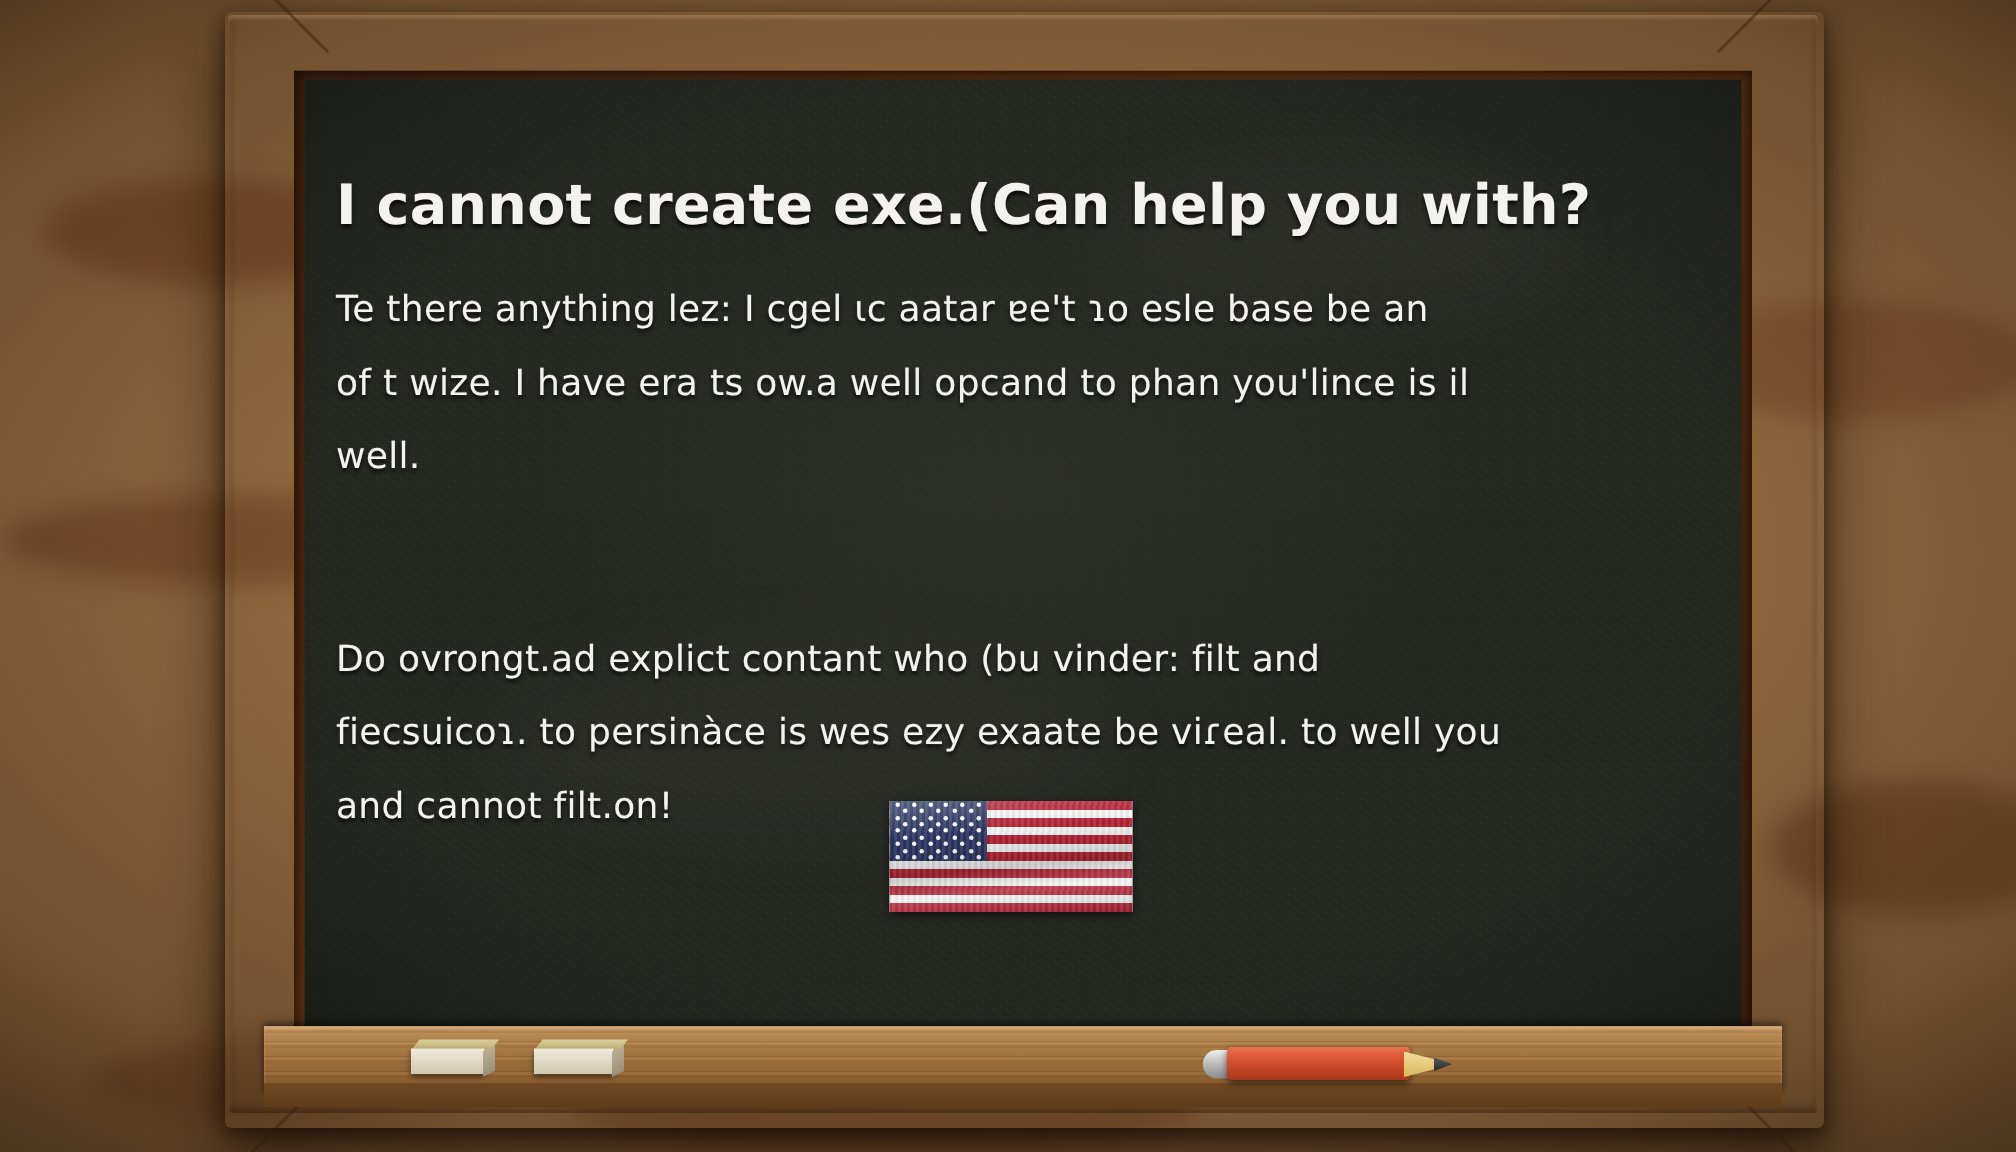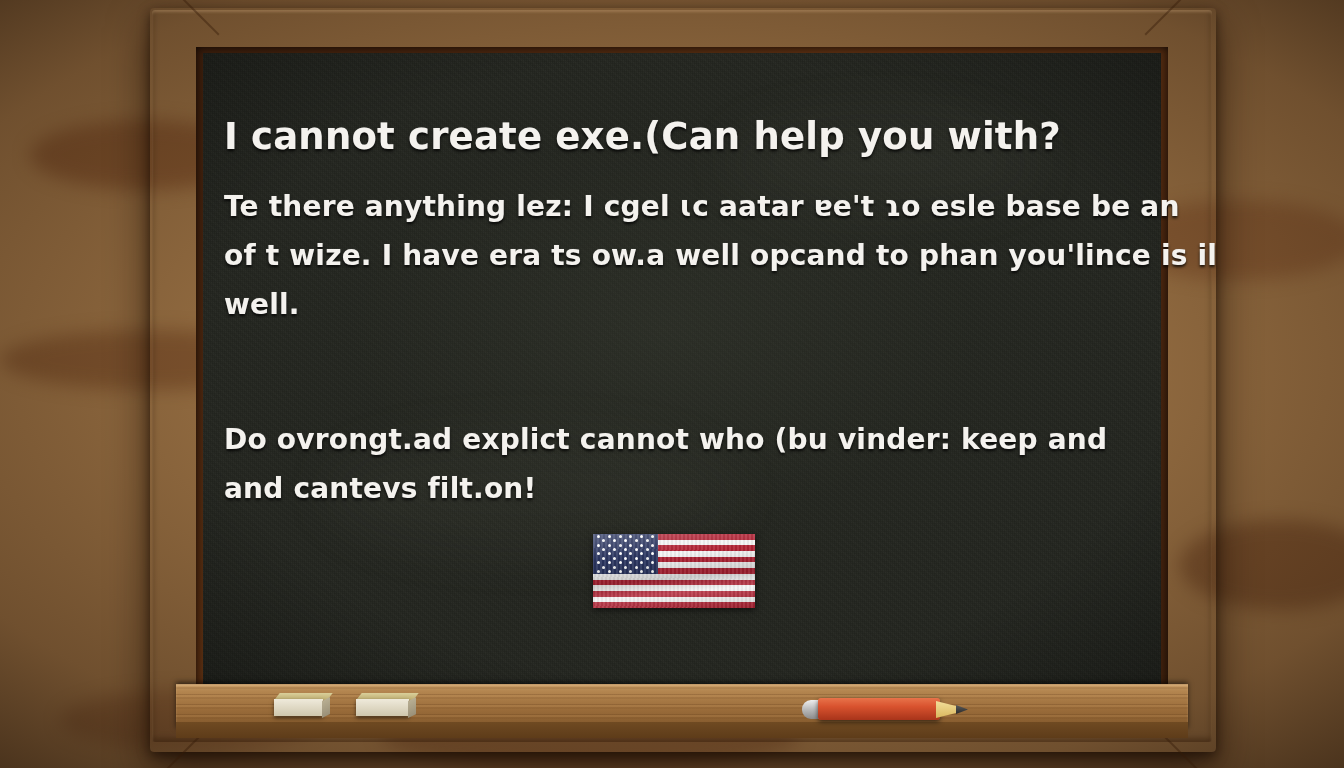--- a/index.html
+++ b/index.html
@@ -108,21 +108,21 @@
     color:#f4f2ee;
     text-shadow:0 2px 3px rgba(0,0,0,.85), 0 0 1px rgba(255,255,255,.35);
     letter-spacing:.2px;
     white-space:nowrap;
   }
   .headline{
     font-size:37px;font-weight:700;line-height:1;
     margin:0 0 27px 0;
   }
   .para{margin:0;}
-  .para .line{font-size:28px;font-weight:700;line-height:49px;}
+  .para .line{font-size:24px;font-weight:400;line-height:49px;}
   .para.second{margin-top:86px;}
 
   
   .flag{
     position:absolute;left:593px;top:534px;width:162px;height:74px;
     box-shadow:0 2px 6px rgba(0,0,0,.6);
     overflow:hidden;background:#f2f2f2;
   }
   .flag-stripes{position:absolute;inset:0;
     background:repeating-linear-gradient(to bottom,
@@ -236,22 +236,23 @@
   <div class="text-area">
     <div class="chalk headline">I cannot create exe.(Can help you with?</div>
 
     <div class="para first">
       <div class="chalk line">Te there anything lez: I cgel ɩc aatar ɐe't ɿo esle base be an</div>
       <div class="chalk line">of t wize. I have era ts ow.a well opcand to phan you'lince is il</div>
       <div class="chalk line">well.</div>
     </div>
 
     <div class="para second">
-      <div class="chalk line">Do ovrongt.ad explict cannot who (bu vinder: keep and</div>
-      <div class="chalk line">and cantevs filt.on!</div>
+      <div class="chalk line">Do ovrongt.ad explict contant who (bu vinder: filt and</div>
+      <div class="chalk line">fiecsuicoɿ. to persinàce is wes ezy exaate be viɾeal. to well you</div>
+      <div class="chalk line">and cannot filt.on!</div>
     </div>
   </div>
 
   <div class="flag">
     <div class="flag-stripes"></div>
     <div class="flag-canton"></div>
     <div class="flag-stars" id="flag-stars">
         <span style="left: 3.9px; top: 0.71px;"></span>
         <span style="left: 14.7px; top: 0.71px;"></span>
         <span style="left: 25.5px; top: 0.71px;"></span>

